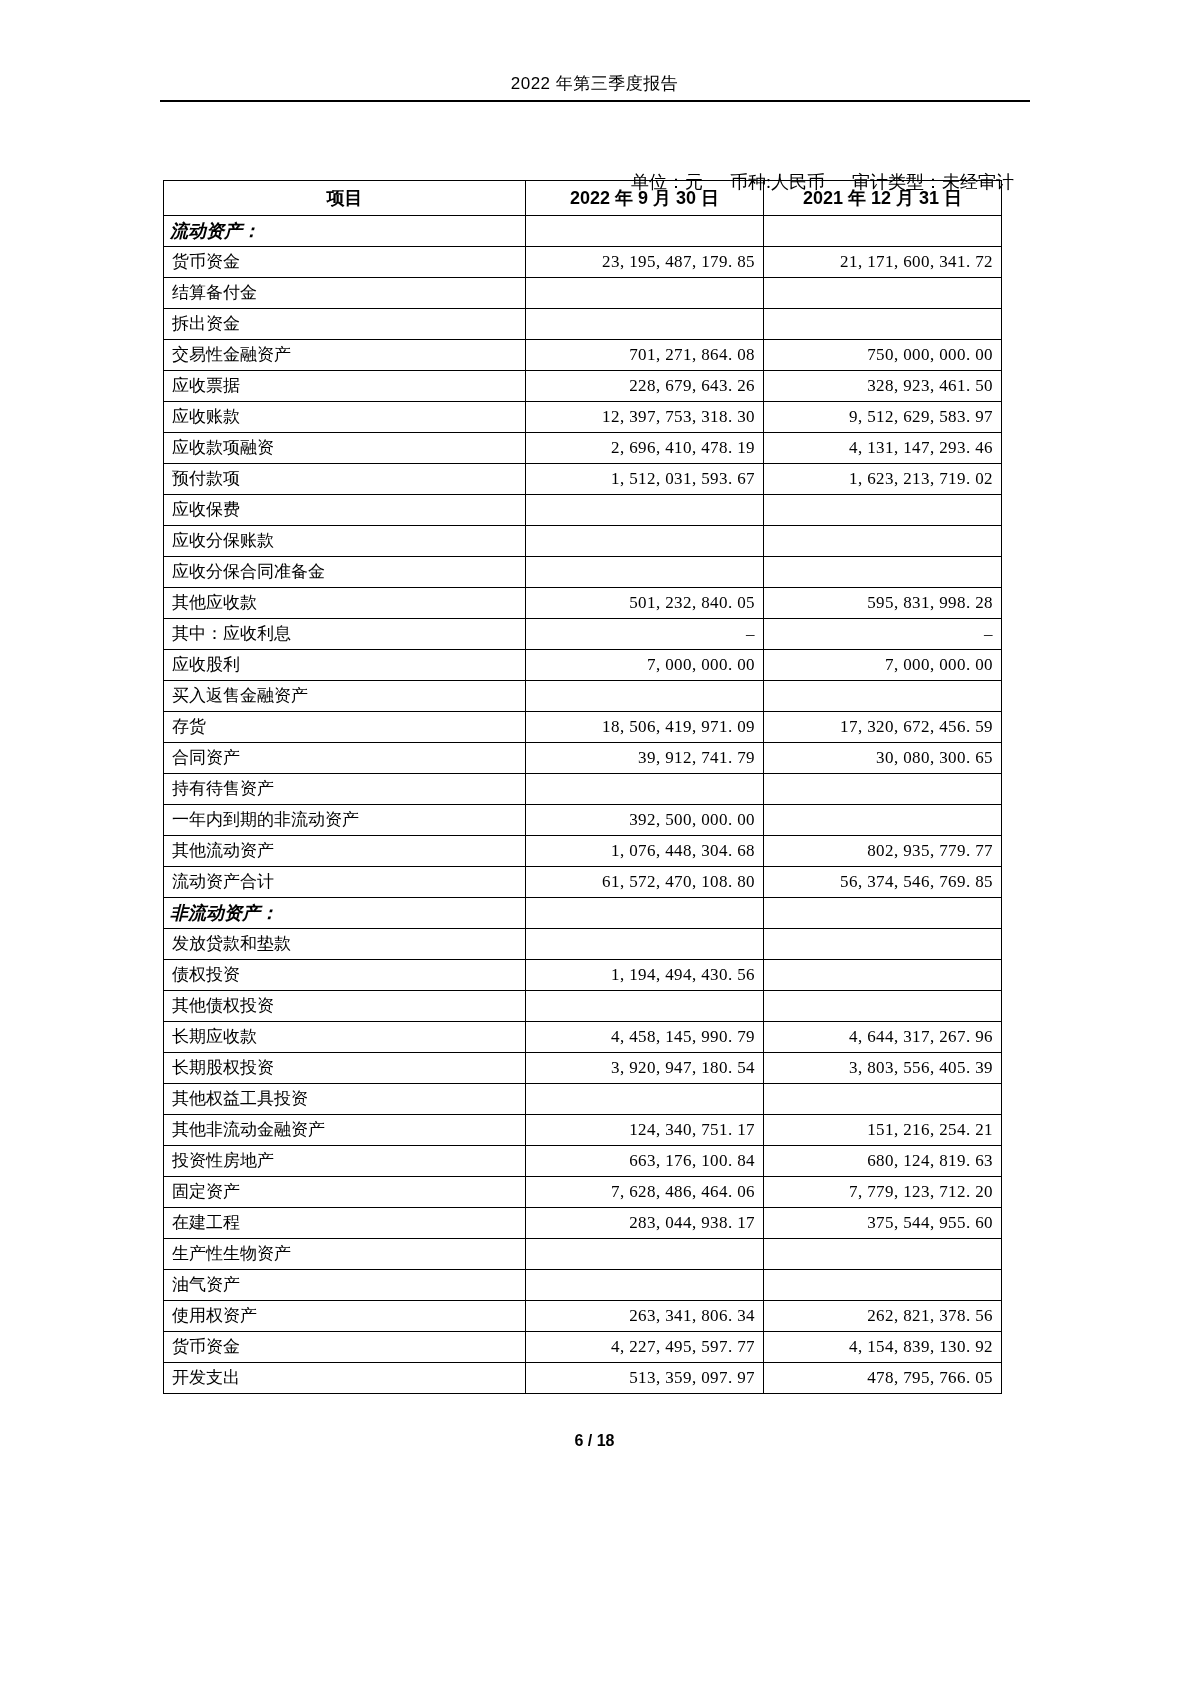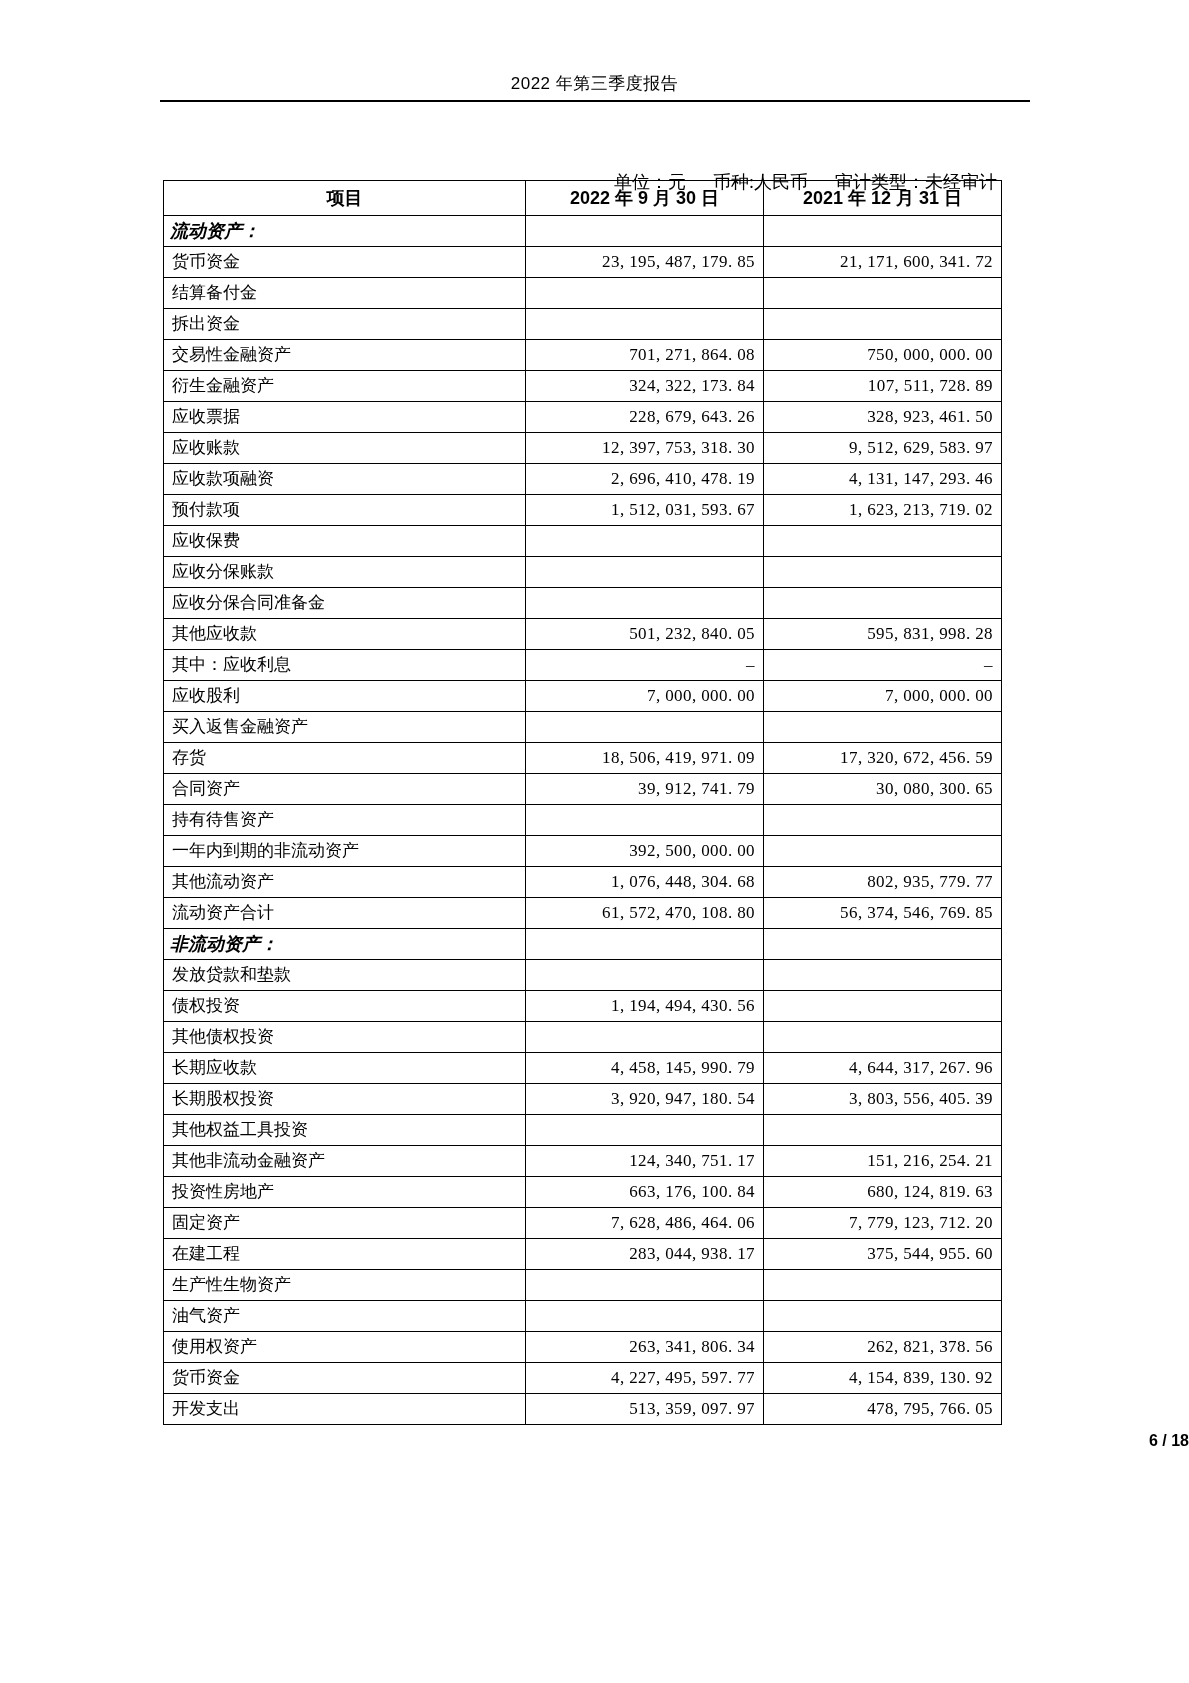--- a/index.html
+++ b/index.html
@@ -43,21 +43,21 @@
     left: 160px;
     top: 100px;
     width: 870px;
     height: 2px;
     background: #000000;
   }
 
   
   .meta-line {
     position: absolute;
-    right: 192px;
+    right: 175px;
     top: 170px;
     font-size: 18px;
     font-family: "Liberation Serif", "DejaVu Serif", serif;
     white-space: nowrap;
   }
   .meta-line span { margin-left: 2px; }
   .meta-gap { display: inline-block; width: 14px; }
 
   
   .bs-table {
@@ -115,21 +115,21 @@
   .ind-1 { padding-left: 26px; }
   .ind-2 { padding-left: 40px; }
   .ind-3 { padding-left: 62px; }
 
   
   .doc-footer {
     position: absolute;
     left: 0;
     top: 1432px;
     width: 1189px;
-    text-align: right;
+    text-align: center;
     font-family: "Liberation Sans", "DejaVu Sans", sans-serif;
     font-weight: bold;
     font-size: 16px;
   }
 </style>
 </head>
 <body>
 
 <div class="page">
 
@@ -179,25 +179,20 @@
           <td class="item ind-1">拆出资金</td>
           <td class="num"></td>
           <td class="num"></td>
         </tr>
         <tr>
           <td class="item ind-1">交易性金融资产</td>
           <td class="num">701, 271, 864. 08</td>
           <td class="num">750, 000, 000. 00</td>
         </tr>
         <tr>
-          <td class="item ind-1">衍生金融资产</td>
-          <td class="num">324, 322, 173. 84</td>
-          <td class="num">107, 511, 728. 89</td>
-        </tr>
-        <tr>
           <td class="item ind-1">应收票据</td>
           <td class="num">228, 679, 643. 26</td>
           <td class="num">328, 923, 461. 50</td>
         </tr>
         <tr>
           <td class="item ind-1">应收账款</td>
           <td class="num">12, 397, 753, 318. 30</td>
           <td class="num">9, 512, 629, 583. 97</td>
         </tr>
         <tr>

